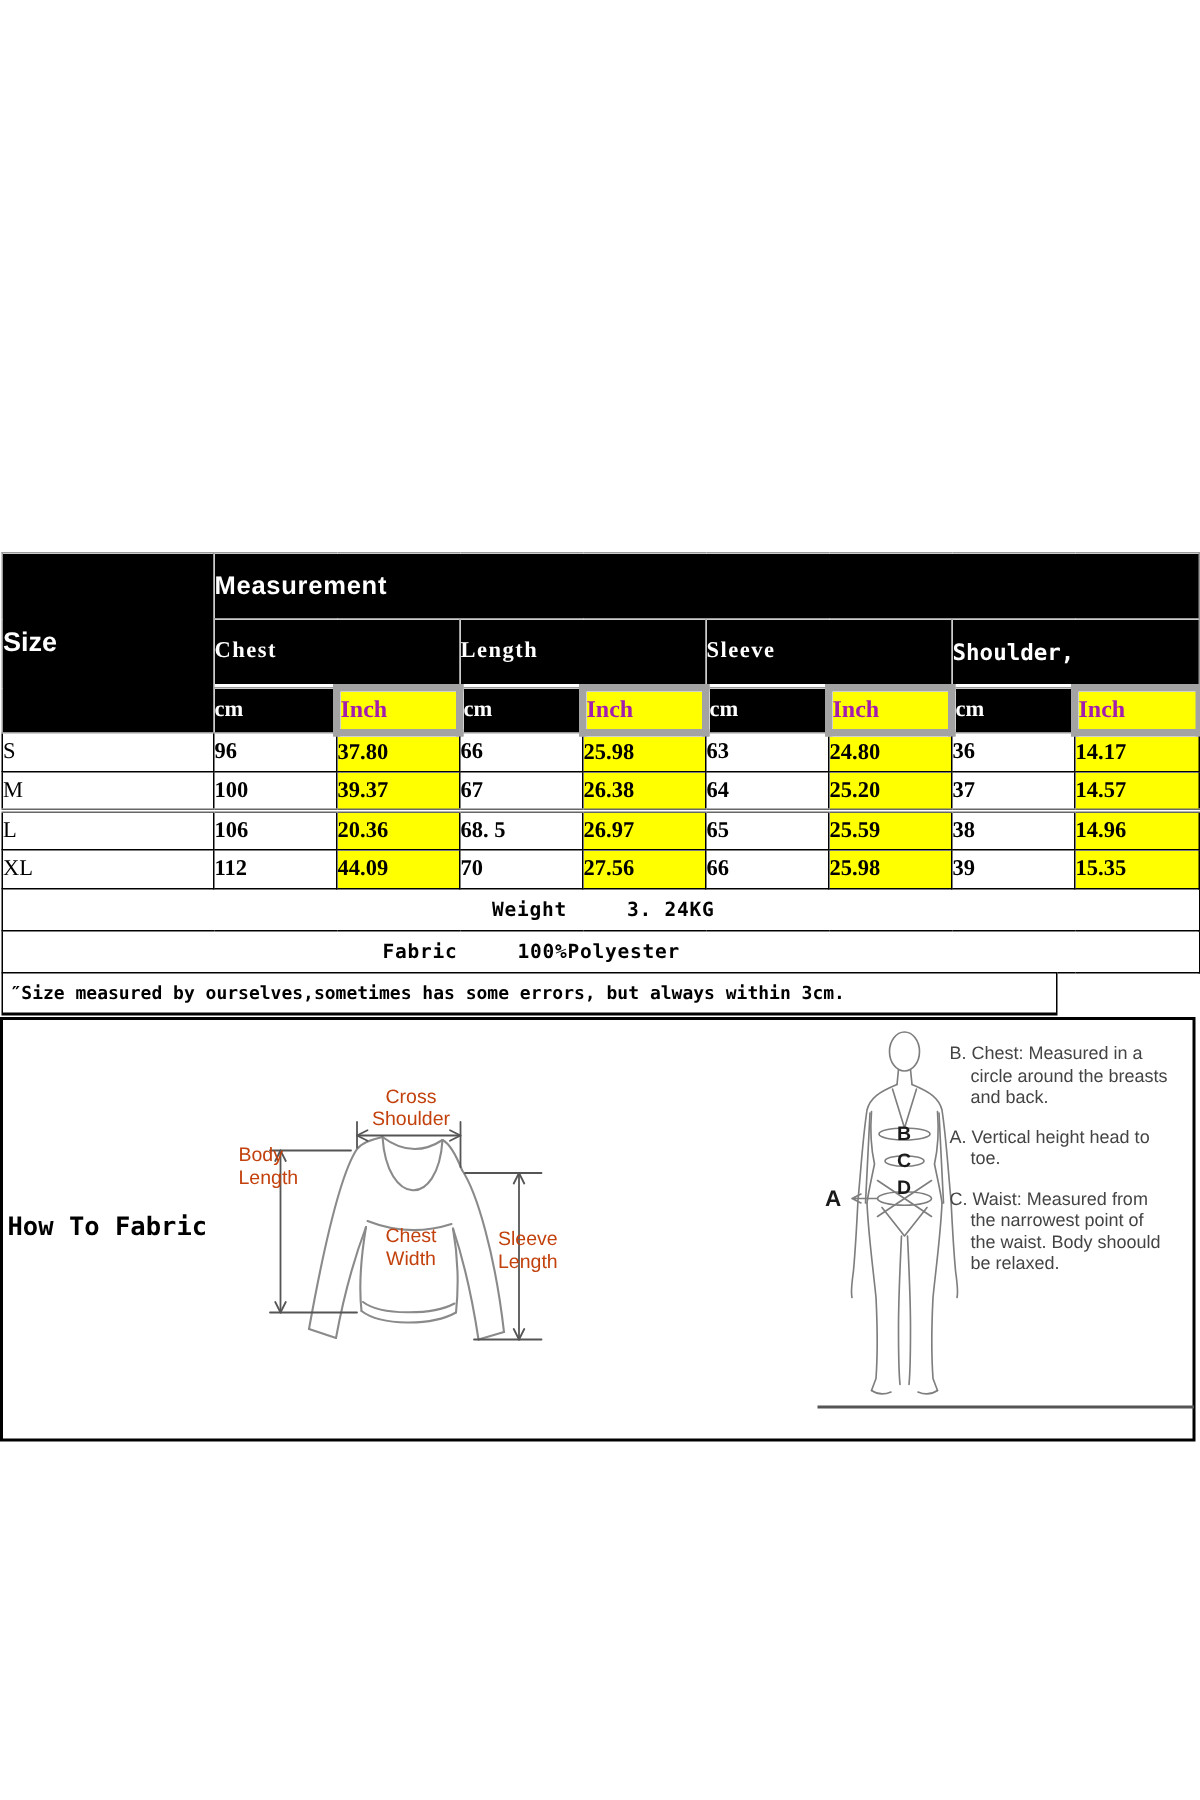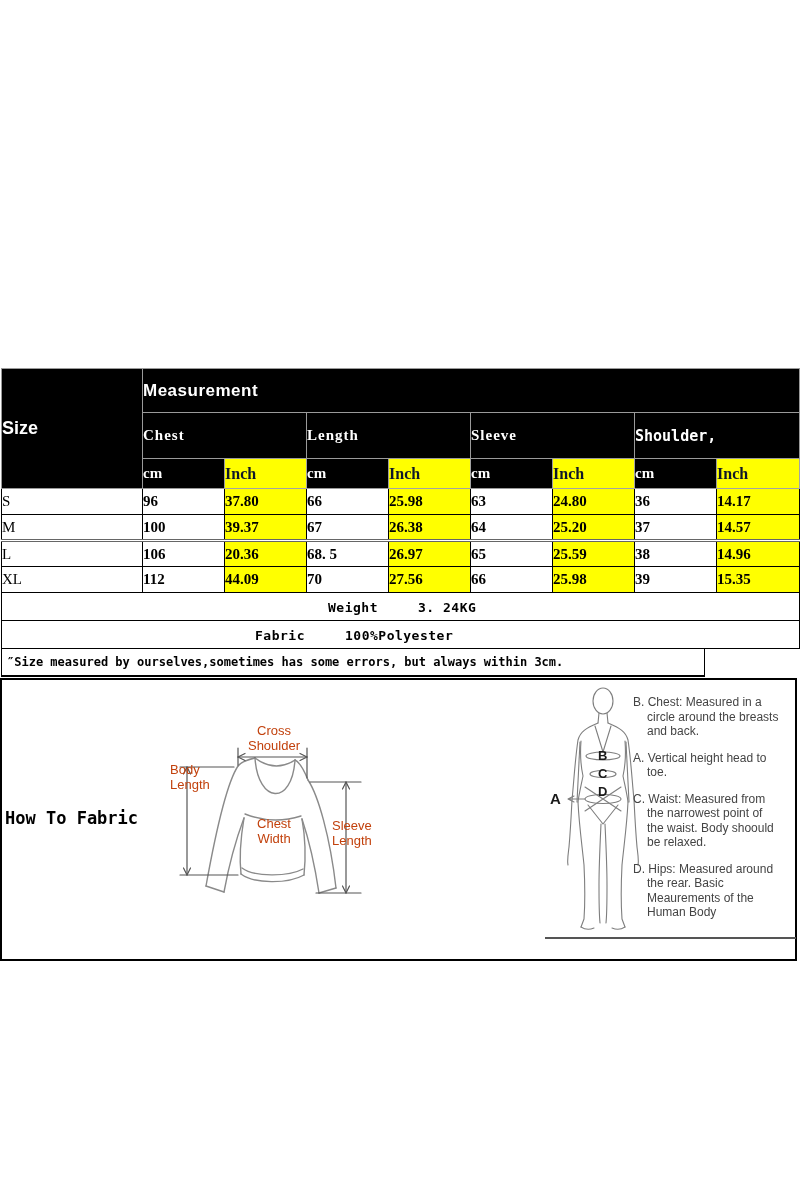--- a/index.html
+++ b/index.html
@@ -14,21 +14,21 @@
     position:absolute;left:1px;top:368px;width:798px;
     border-collapse:collapse;table-layout:fixed;
   }
   .size-table td{padding:0;text-align:left;vertical-align:middle;overflow:hidden;}
   .hdr-black{background:#000;color:#fff;border:1px solid #9a9a9a;}
   .measurement-cell{font:bold 17px "Liberation Sans",sans-serif;letter-spacing:.5px;}
   .size-cell{font:bold 18px "Liberation Sans",sans-serif;}
   .group-cell{font:bold 15px "Liberation Serif",serif;letter-spacing:1px;}
   .group-cell.mono{font:bold 15px "DejaVu Sans Mono",monospace;letter-spacing:0;}
   .unit-cm{background:#000;color:#fff;border:1px solid #9a9a9a;font:bold 15px "Liberation Serif",serif;}
-  .unit-inch{background:#ffff00;color:#0f172a;border:1px solid #a3a3a3;font:bold 16px "Liberation Serif",serif;}
+  .unit-inch{background:#ffff00;color:#a21caf;border:5px solid #a3a3a3;font:bold 16px "Liberation Serif",serif;}
   .cell{border:1px solid #000;background:#fff;font:bold 15px "Liberation Serif",serif;}
   .cell.inch{background:#ffff00;}
   .cell.size-letter{font-weight:normal;font-size:15px;}
   tr.row-l td{border-top:3px double #666;}
   .info-cell{border:1px solid #000;background:#fff;position:relative;}
   .info-label,.info-value{
     position:absolute;top:50%;transform:translateY(-50%);
     font:bold 13px "DejaVu Sans Mono",monospace;letter-spacing:.5px;white-space:nowrap;
   }
   .weight-label{left:326px;}  .weight-value{left:416px;}
@@ -49,21 +49,21 @@
     position:absolute;left:0;top:678px;width:797px;height:283px;
     border:2px solid #000;background:#fff;
   }
   .measure-box .abs{position:absolute;}
   .howto-title{left:3px;top:128px;font:bold 17px "DejaVu Sans Mono",monospace;white-space:nowrap;}
   .diagram-label{
     font:13px "Liberation Sans",sans-serif;color:#c2410c;line-height:15px;
     white-space:pre-line;text-align:center;
   }
   .lbl-cross{left:222px;top:43px;width:100px;}
-  .lbl-body{left:168px;top:82px;width:52px;text-align:left;}
+  .lbl-body{left:157px;top:82px;width:52px;text-align:left;}
   .lbl-chest{left:228px;top:136px;width:88px;}
   .lbl-sleeve{left:330px;top:138px;width:70px;text-align:left;}
   .annotations{left:631px;top:15px;width:146px;}
   .annotation{
     font:12px "Liberation Sans",sans-serif;color:#444;line-height:14.5px;
     text-indent:-14px;padding-left:14px;margin:0 0 12px 0;
   }
   .figure-underline{left:543px;top:257px;width:251px;height:2px;background:#555;}
   .garment-svg{left:156px;top:14px;}
   .figure-svg{left:546px;top:4px;}
@@ -245,19 +245,18 @@
       <text class="figletter big" x="2" y="120">A</text>
       <text class="figletter" x="50" y="76">B</text>
       <text class="figletter" x="50" y="94">C</text>
       <text class="figletter" x="50" y="112">D</text>
     </svg>
 
     <div class="abs annotations">
       <p class="annotation">B. Chest: Measured in a circle around the breasts and back.</p>
       <p class="annotation">A. Vertical height head to toe.</p>
       <p class="annotation">C. Waist: Measured from the narrowest point of the waist. Body shoould be relaxed.</p>
-      <p class="annotation">D. Hips: Measured around the rear. Basic Meaurements of the Human Body</p>
     </div>
 
     <div class="abs figure-underline"></div>
   </div>
 
 </div>
 
 </body></html>

